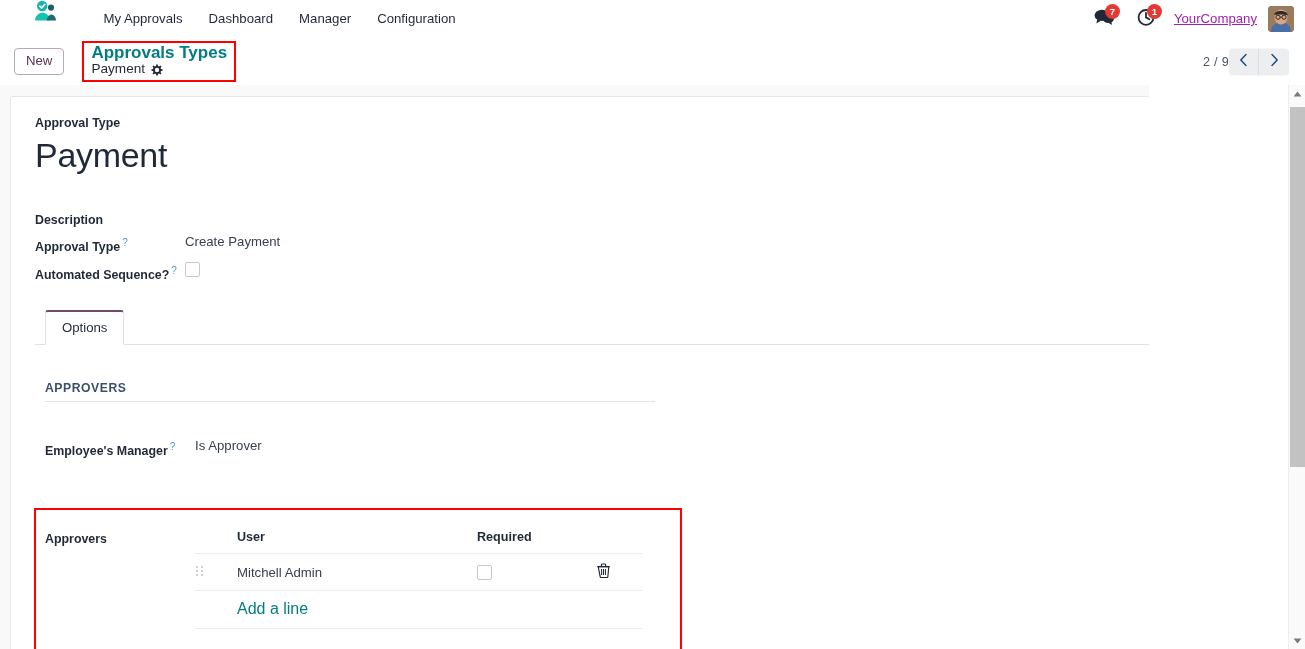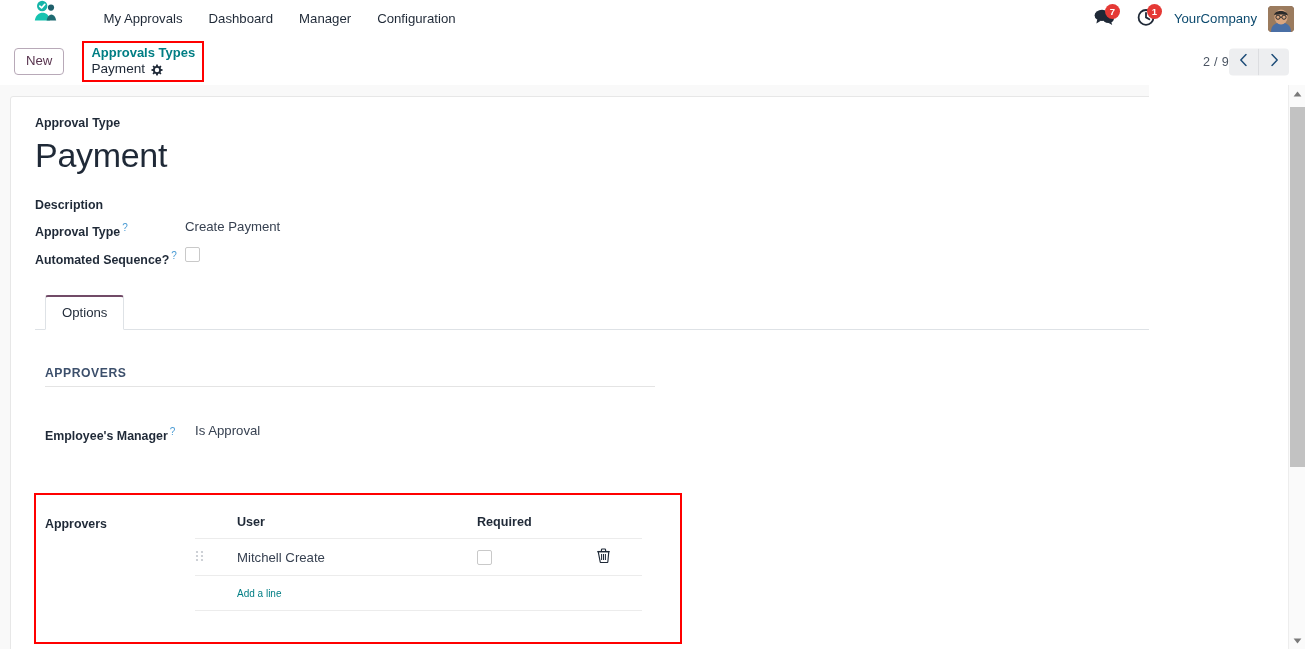--- a/index.html
+++ b/index.html
@@ -70,23 +70,24 @@
     background: #e53935;
     color: #fff;
     border-radius: 8px;
     font-size: 9.5px;
     line-height: 15px;
     text-align: center;
     font-weight: 700;
   }
   .company-name {
     font-size: 13.2px;
-    color: #0c4a6e;
+    color: #a21caf;
     padding: 0 9px 0 6px;
     cursor: pointer;
+    text-decoration: underline;
   }
   .avatar {
     width: 26px; height: 26px;
     border-radius: 4px;
     overflow: hidden;
     margin-right: 3px;
     cursor: pointer;
     background: #6b4f3a;
     display: block;
   }
@@ -120,21 +121,21 @@
   }
   
   .breadcrumb-wrap::after {
     content: "";
     position: absolute;
     left: 0; top: 0; right: 0; bottom: 0;
     border: 2px solid #ff0000;
     pointer-events: none;
   }
   .bc-parent {
-    font-size: 13px;
+    font-size: 17px;
     color: #017e84;
     font-weight: 700;
     line-height: 14px;
     cursor: pointer;
     white-space: nowrap;
   }
   .bc-current {
     font-size: 13.6px;
     color: #1f2937;
     line-height: 17px;
@@ -201,21 +202,21 @@
   .record-title {
     font-size: 34px;
     font-weight: 400;
     color: #1f2937;
     line-height: 42px;
     margin: 2px 0 0 0;
     letter-spacing: -.3px;
   }
   .doc-image { width: 72px; height: 72px; display: block; margin-top: 5px; }
 
-  .desc-label { margin-top: 5px; }
+  .desc-label { margin-top: 20px; }
 
   .field-row {
     display: flex;
     align-items: flex-start;
     margin-top: 4px;
   }
   .field-label {
     width: 150px;
     flex: 0 0 150px;
     font-size: 12.4px;
@@ -350,21 +351,21 @@
     display: inline-block;
     width: 9px; height: 12px;
     cursor: grab;
     opacity: .85;
   }
   .cell-check { text-align: left; }
   .cell-trash { text-align: left; }
   .trash-icon { cursor: pointer; display: inline-block; width: 13px; height: 15px; }
   .add-line-cell { padding: 9px 0 10px 0 !important; }
   .add-line {
-    font-size: 10px;
+    font-size: 16px;
     color: #017e84;
     cursor: pointer;
   }
   .o2m-foot-row td { border-bottom: 1px solid #ececec; height: 44px; }
 
   
   .scrollbar {
     position: absolute;
     right: 0; top: 85px;
     width: 17px; height: 564px;
@@ -537,21 +538,21 @@
     </div>
 
     <div class="tab-pane">
 
       <div class="group-title">APPROVERS</div>
 
       <div class="approvers-row">
         <div class="field-label">
           <span>Employee's Manager</span><span class="tip">?</span>
         </div>
-        <div class="field-value">Is Approval</div>
+        <div class="field-value">Is Approver</div>
       </div>
 
       <div class="o2m-block">
         <div class="o2m-annotation"></div>
 
         <div class="o2m-label">Approvers</div>
 
         <table class="o2m-table">
           <thead>
             <tr>
@@ -568,21 +569,21 @@
                   <svg width="9" height="12" viewBox="0 0 9 12" xmlns="http://www.w3.org/2000/svg">
                     <circle cx="2" cy="2" r="1.1" fill="#b8bcc4"></circle>
                     <circle cx="7" cy="2" r="1.1" fill="#b8bcc4"></circle>
                     <circle cx="2" cy="6" r="1.1" fill="#b8bcc4"></circle>
                     <circle cx="7" cy="6" r="1.1" fill="#b8bcc4"></circle>
                     <circle cx="2" cy="10" r="1.1" fill="#b8bcc4"></circle>
                     <circle cx="7" cy="10" r="1.1" fill="#b8bcc4"></circle>
                   </svg>
                 </span>
               </td>
-              <td>Mitchell Create</td>
+              <td>Mitchell Admin</td>
               <td class="cell-check">
                 <span class="odoo-checkbox"></span>
               </td>
               <td class="cell-trash">
                 <span class="trash-icon">
                   <svg width="13" height="15" viewBox="0 0 13 15" xmlns="http://www.w3.org/2000/svg">
                     <path d="M1.2 3.6 h10.6 l-.95 10.1 a1 1 0 0 1 -1 .9 h-5.7 a1 1 0 0 1 -1 -.9 Z" fill="none" stroke="#1f2937" stroke-width="1.15"></path>
                     <line x1="0.4" y1="3.6" x2="12.6" y2="3.6" stroke="#1f2937" stroke-width="1.3"></line>
                     <path d="M4.4 3.5 V1.9 a.9 .9 0 0 1 .9 -.9 h2.4 a.9 .9 0 0 1 .9 .9 V3.5" fill="none" stroke="#1f2937" stroke-width="1.15"></path>
                     <line x1="4.6" y1="6" x2="4.6" y2="12" stroke="#1f2937" stroke-width="1.05"></line>

